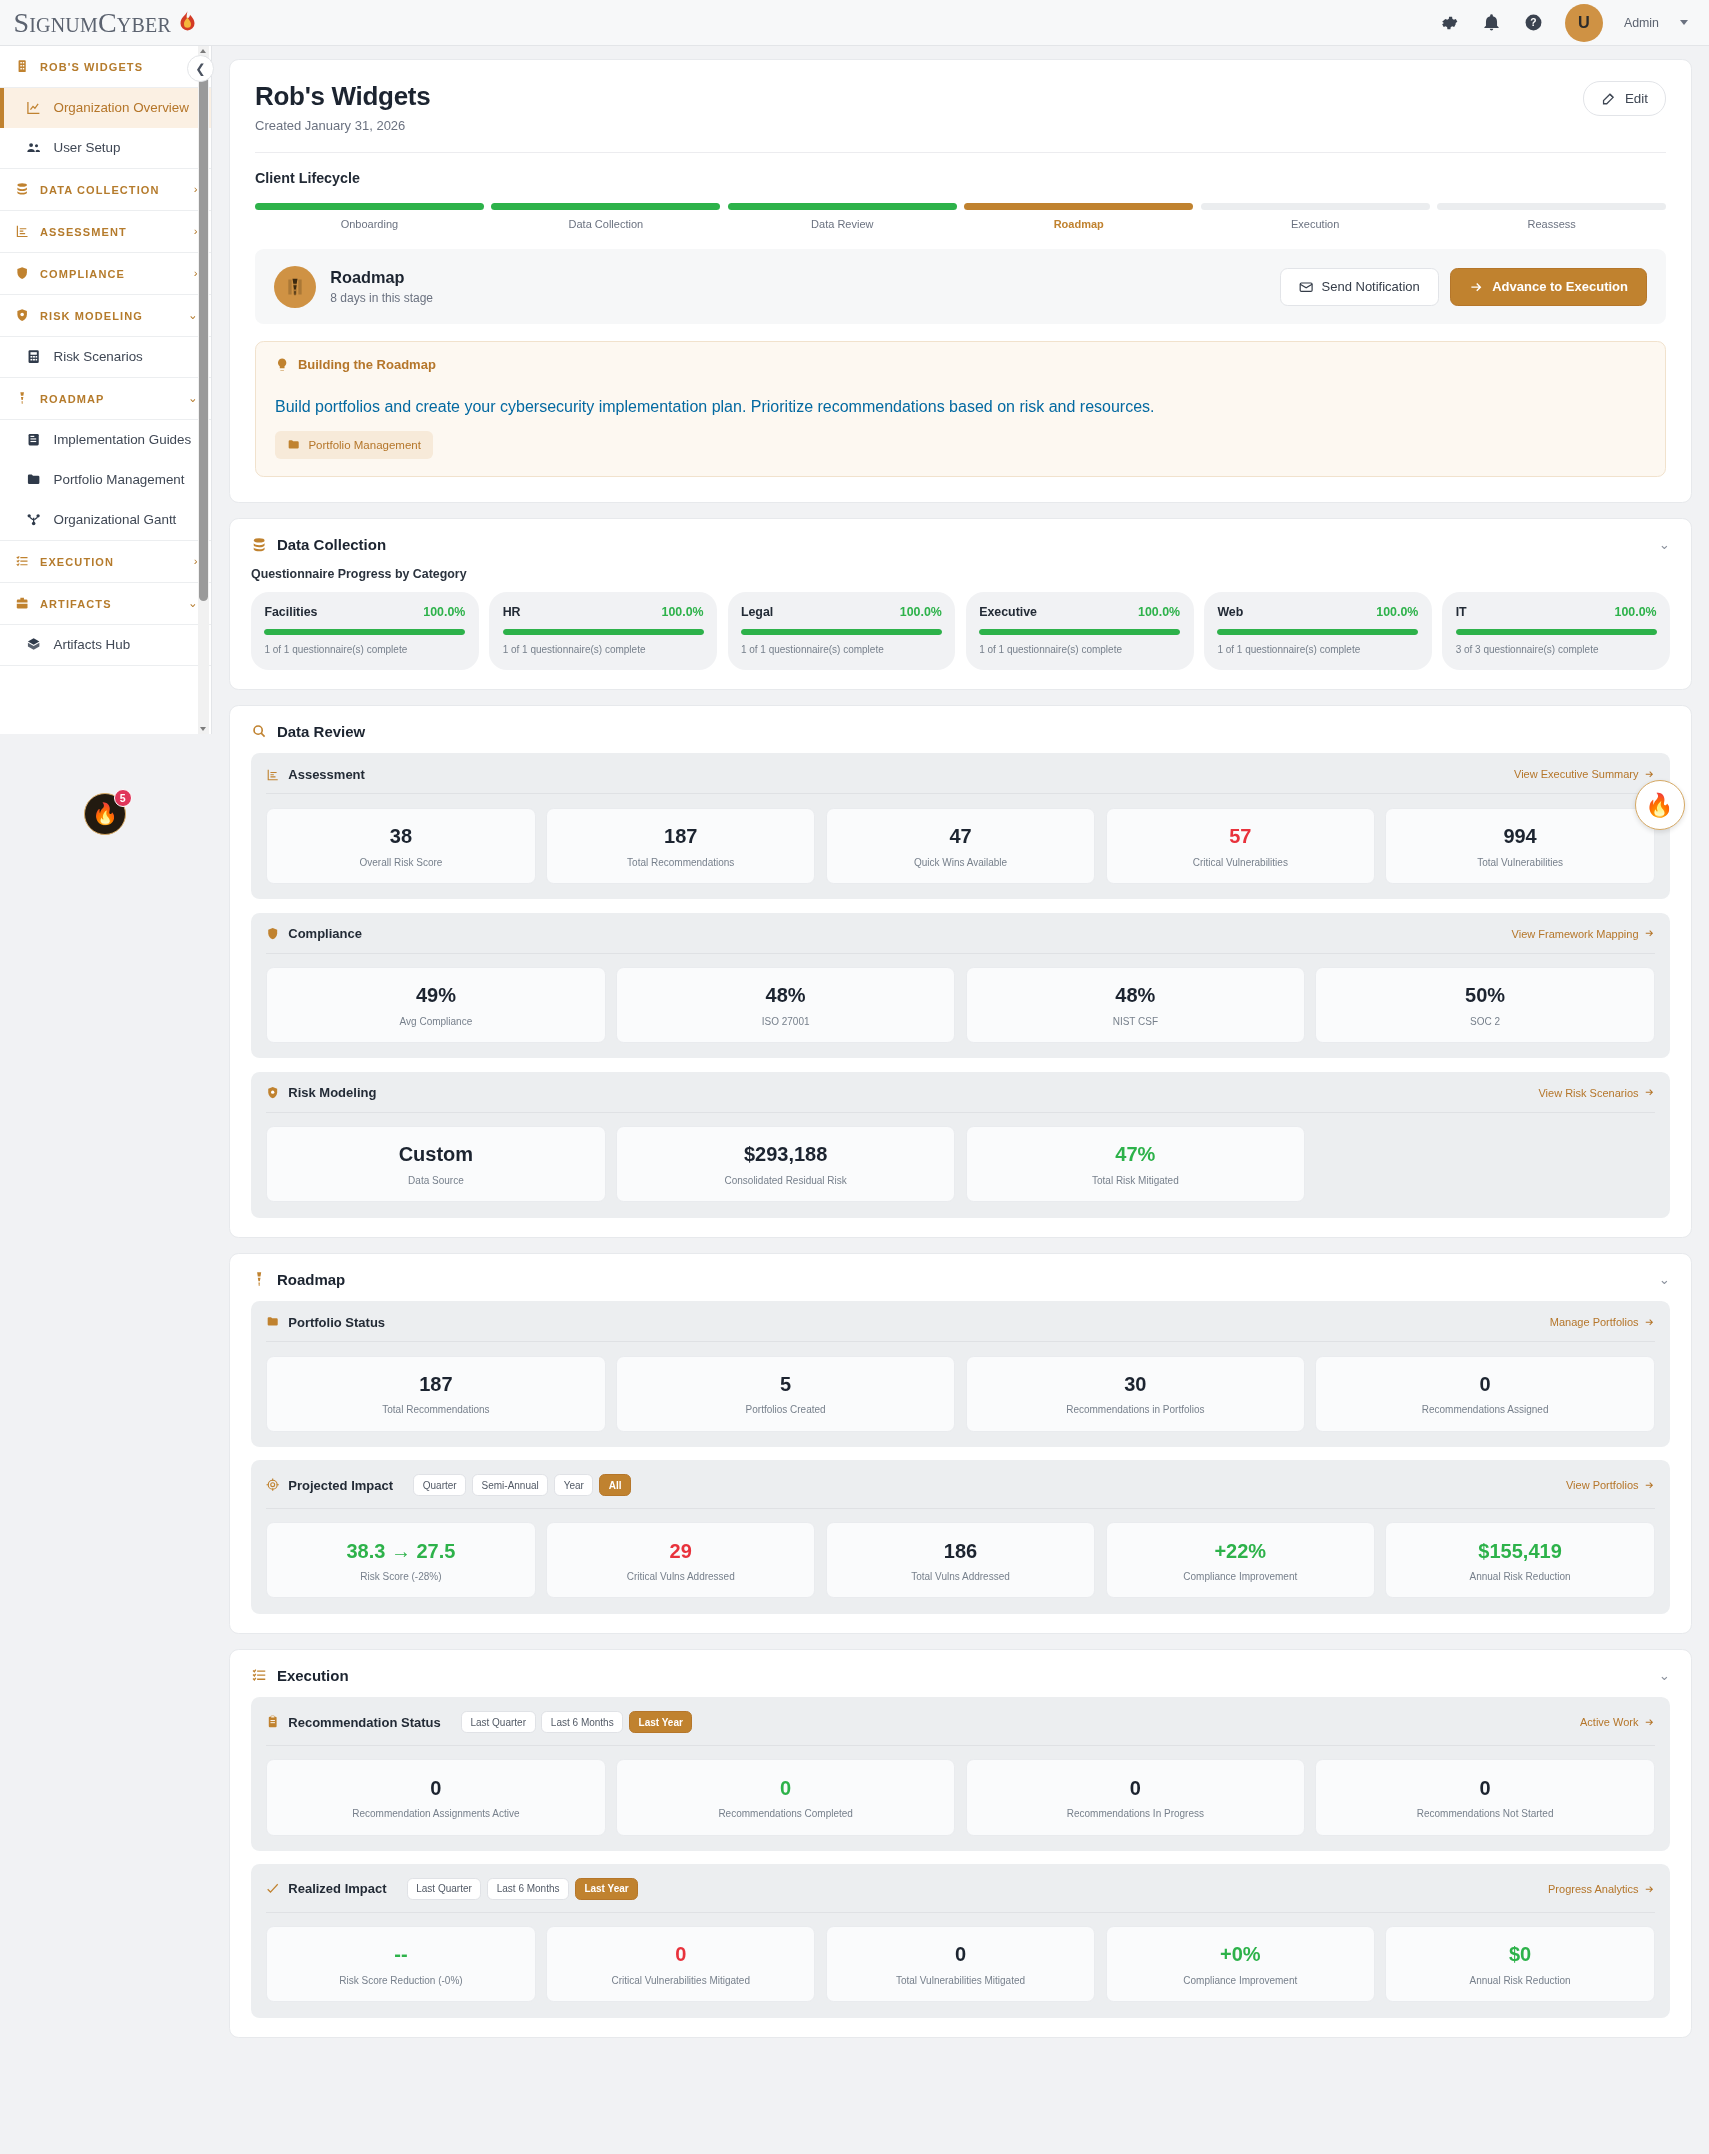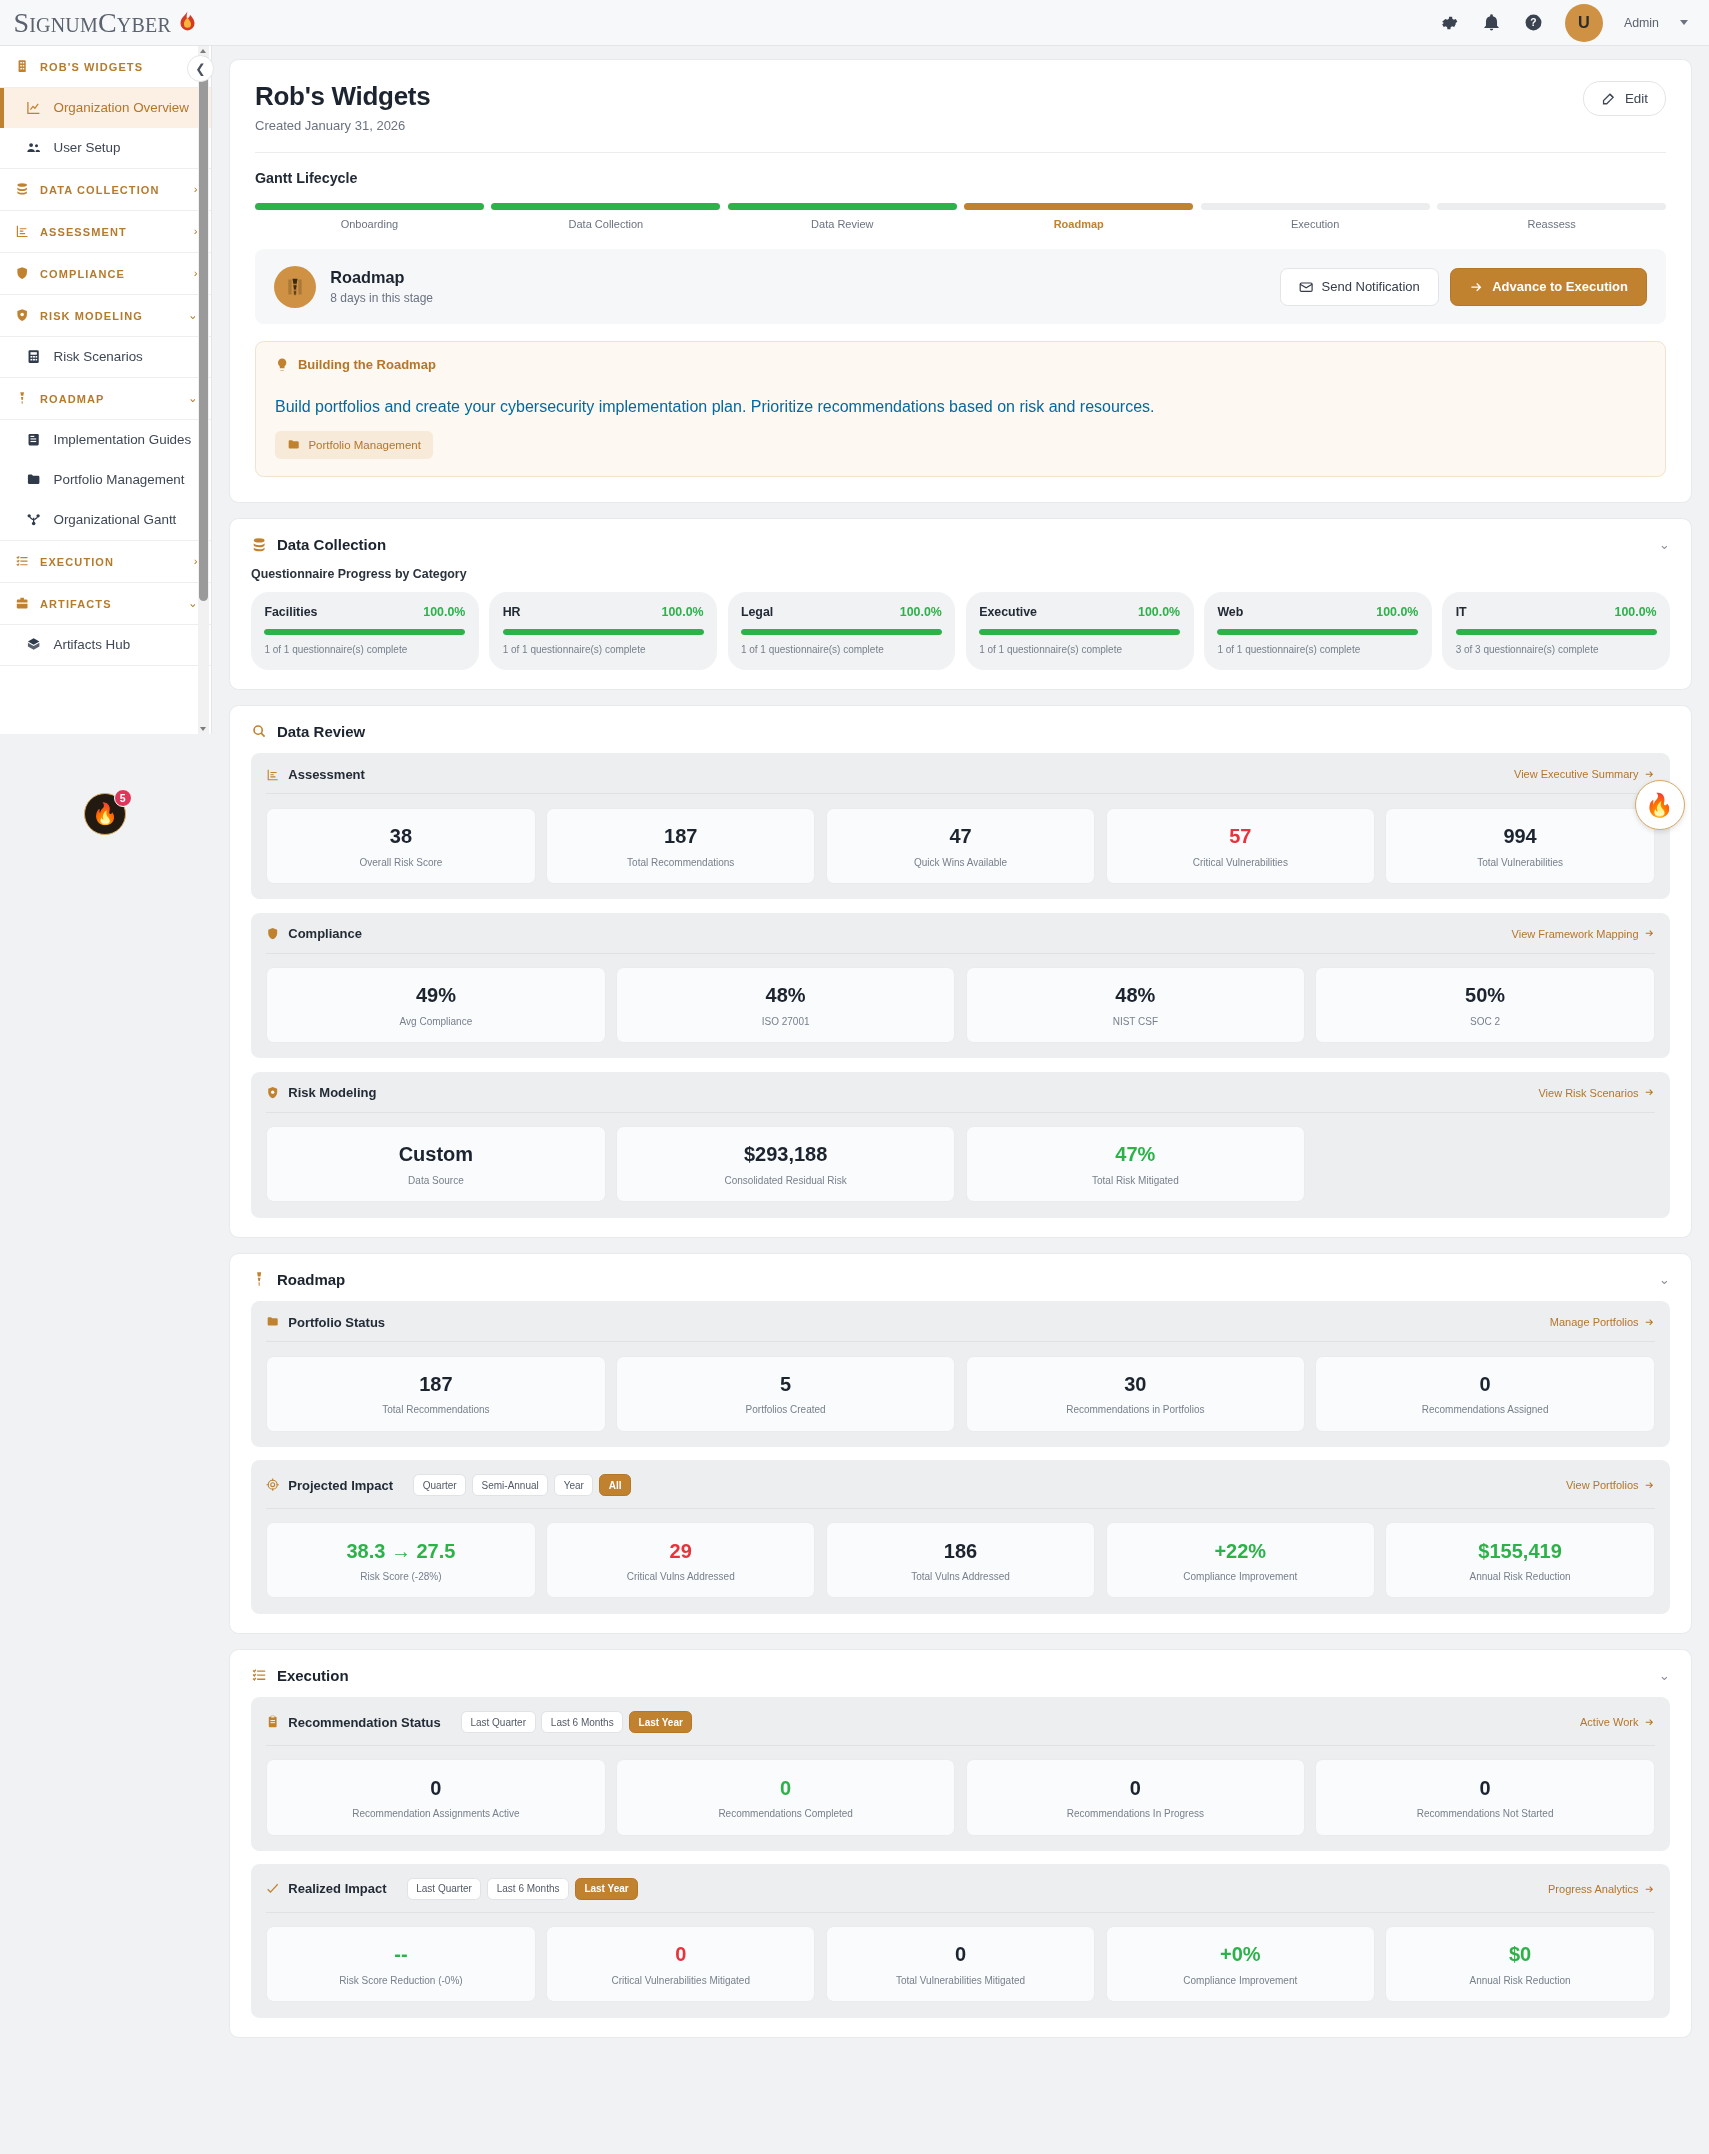--- a/index.html
+++ b/index.html
@@ -382,21 +382,21 @@
         <span>
           <svg viewBox="0 0 24 24" width="15.3" height="15.3" fill="none" stroke="#3f4754" stroke-width="2">
               <path d="M4 20h5l10-10-5-5L4 15v5z"></path>
               <path d="M14 5l5 5"></path>
             </svg>
         </span>
         <span>Edit</span>
       </div>
     </div>
     <div class="hr"></div>
-    <div class="sec-label">Gantt Lifecycle</div>
+    <div class="sec-label">Client Lifecycle</div>
     <div class="lifecycle" id="lifecycle">
         <div class="lc-step">
           <div class="lc-bar done"></div>
           <div class="lc-name ">Onboarding</div>
         </div>
         <div class="lc-step">
           <div class="lc-bar done"></div>
           <div class="lc-name ">Data Collection</div>
         </div>
         <div class="lc-step">

